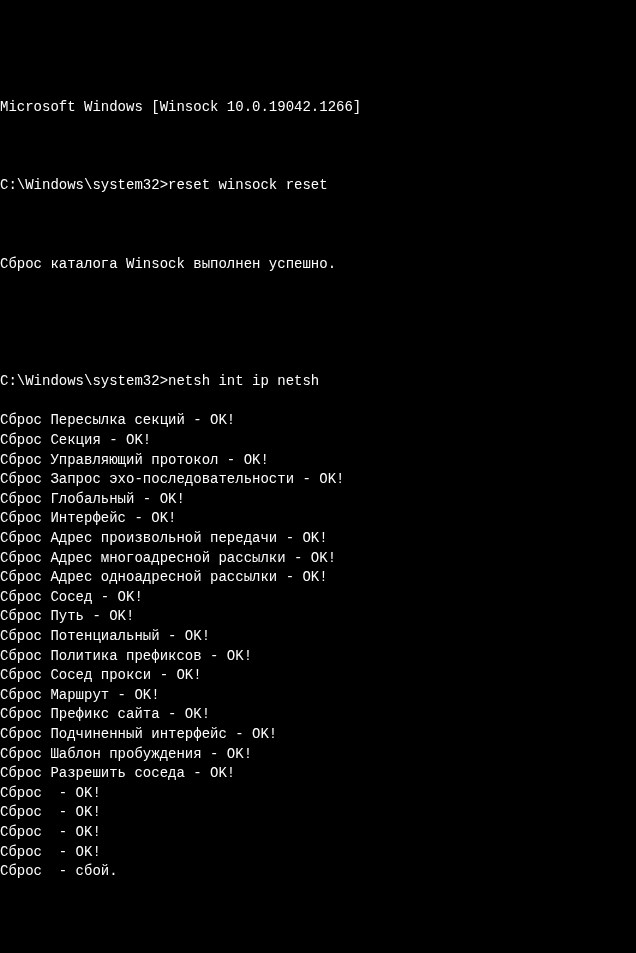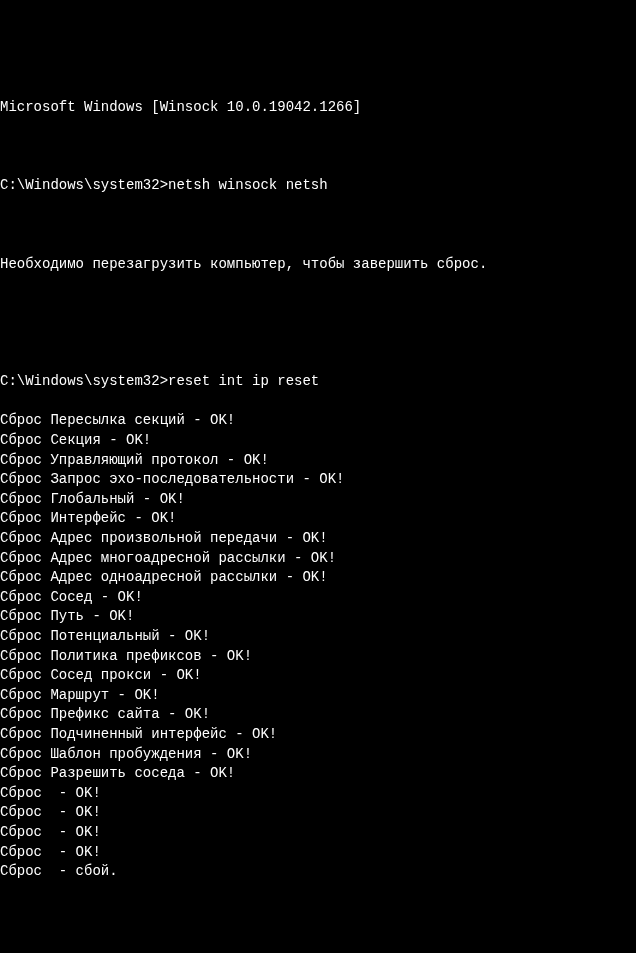--- a/index.html
+++ b/index.html
@@ -30,26 +30,26 @@
     }
   </style>
 </head>
 <body>
 
 
 
 <div class="terminal">
 <span class="line">Microsoft Windows [Winsock 10.0.19042.1266]</span>
 <span class="line"> </span>
-<span class="line"><span>C:\Windows\system32&gt;</span><span>netsh winsock netsh</span></span>
+<span class="line"><span>C:\Windows\system32&gt;</span><span>reset winsock reset</span></span>
 <span class="line"> </span>
-<span class="line">Необходимо перезагрузить компьютер, чтобы завершить сброс.</span>
+<span class="line">Сброс каталога Winsock выполнен успешно.</span>
 <span class="line"> </span>
 <span class="line"> </span>
-<span class="line"><span>C:\Windows\system32&gt;</span><span>reset int ip reset</span></span>
+<span class="line"><span>C:\Windows\system32&gt;</span><span>netsh int ip netsh</span></span>
 <div id="reset-lines"><span class="line">Сброс Пересылка секций - OK!</span><span class="line">Сброс Секция - OK!</span><span class="line">Сброс Управляющий протокол - OK!</span><span class="line">Сброс Запрос эхо-последовательности - OK!</span><span class="line">Сброс Глобальный - OK!</span><span class="line">Сброс Интерфейс - OK!</span><span class="line">Сброс Адрес произвольной передачи - OK!</span><span class="line">Сброс Адрес многоадресной рассылки - OK!</span><span class="line">Сброс Адрес одноадресной рассылки - OK!</span><span class="line">Сброс Сосед - OK!</span><span class="line">Сброс Путь - OK!</span><span class="line">Сброс Потенциальный - OK!</span><span class="line">Сброс Политика префиксов - OK!</span><span class="line">Сброс Сосед прокси - OK!</span><span class="line">Сброс Маршрут - OK!</span><span class="line">Сброс Префикс сайта - OK!</span><span class="line">Сброс Подчиненный интерфейс - OK!</span><span class="line">Сброс Шаблон пробуждения - OK!</span><span class="line">Сброс Разрешить соседа - OK!</span><span class="line">Сброс  - OK!</span><span class="line">Сброс  - OK!</span><span class="line">Сброс  - OK!</span><span class="line">Сброс  - OK!</span><span class="line">Сброс  - сбой.</span></div>
 
 
 
 
 </div>
 
 
 
 

